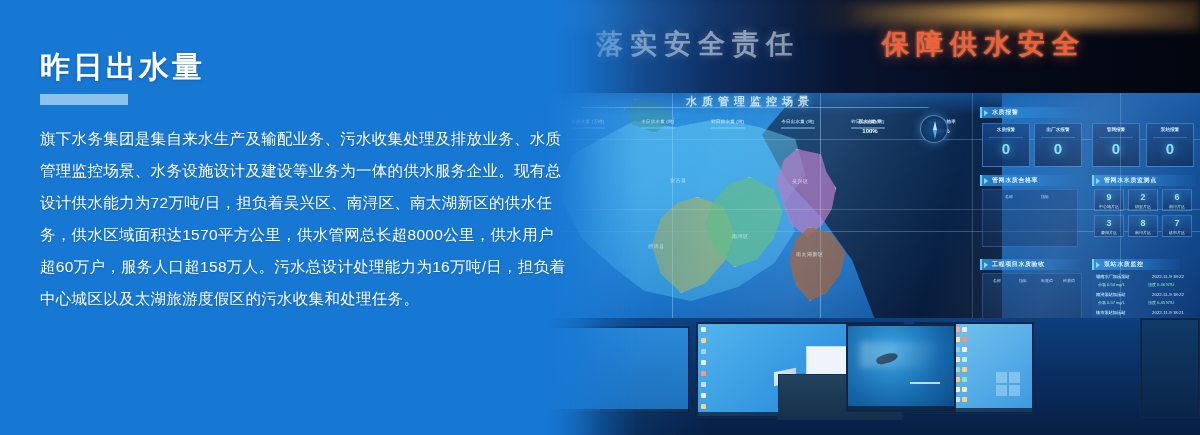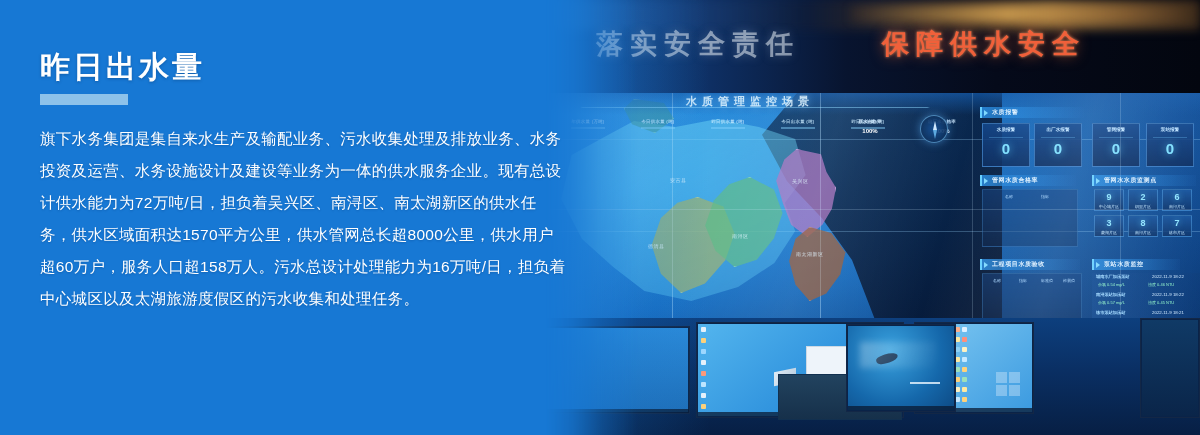--- a/index.html
+++ b/index.html
@@ -503,16 +503,16 @@
       </div>
 
     </div>
 
     <div id="photoTint"></div>
   </div>
 
   <div id="content">
     <h1 id="title">昨日出水量</h1>
     <div id="titleBar"></div>
-    <p id="desc">旗下水务集团是集自来水生产及输配业务、污水收集处理及排放业务、水务投资及运营、水务设施设计及建设等业务为一体的供水服务企业。现有总设计供水能力为72万吨/日，担负着吴兴区、南浔区、南太湖新区的供水任务，供水区域面积达1570平方公里，供水管网总长超8000公里，供水用户超60万户，服务人口超158万人。污水总设计处理能力为16万吨/日，担负着中心城区以及太湖旅游度假区的污水收集和处理任务。</p>
+    <p id="desc">旗下水务集团是集自来水生产及输配业务、污水收集处理及排放业务、水质管理监控场景、水务设施设计及建设等业务为一体的供水服务企业。现有总设计供水能力为72万吨/日，担负着吴兴区、南浔区、南太湖新区的供水任务，供水区域面积达1570平方公里，供水管网总长超8000公里，供水用户超60万户，服务人口超158万人。污水总设计处理能力为16万吨/日，担负着中心城区以及太湖旅游度假区的污水收集和处理任务。</p>
   </div>
 
 </div>
 
 </body></html>

